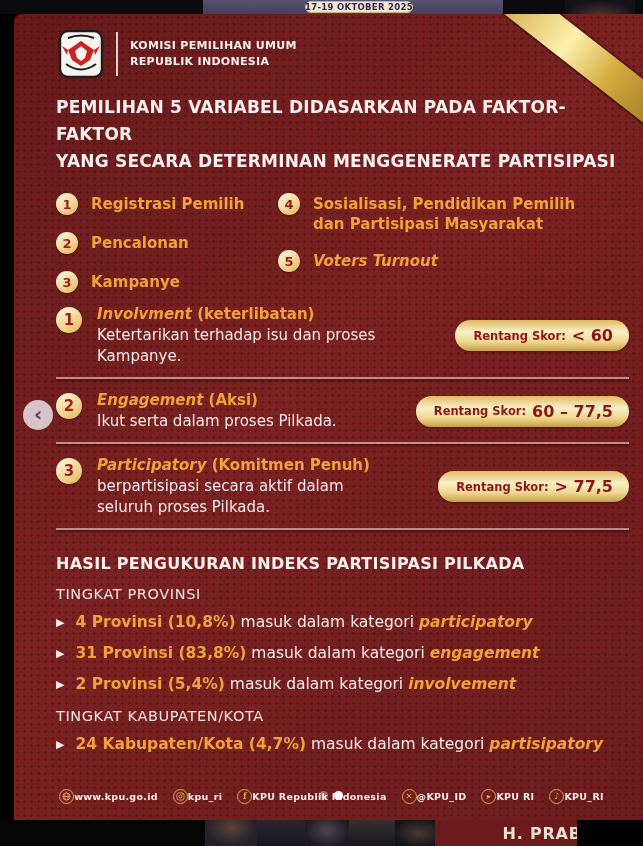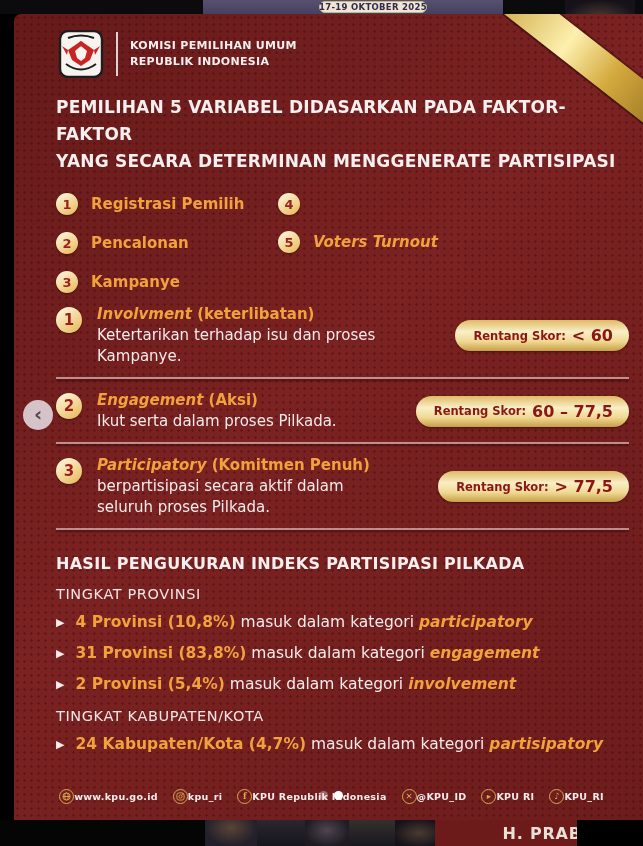--- a/index.html
+++ b/index.html
@@ -7,21 +7,21 @@
   body {
     font-family:"DejaVu Sans","Liberation Sans",sans-serif;
     background:#000; position:relative; overflow:hidden;
   }
 
   
   .top-strip { position:absolute; top:0; left:0; width:643px; height:14px; background:#0b0a0d; overflow:hidden; }
   .top-purple { position:absolute; left:203px; top:0; width:300px; height:14px; background:linear-gradient(180deg,#56516f,#454060); }
   .top-face { position:absolute; left:565px; top:0; width:70px; height:14px; background:radial-gradient(ellipse at 50% 120%, #4a3a33 0%, #171219 70%); }
   .date-badge {
-    position:absolute; left:319px; top:1px; width:108px; height:12px;
+    position:absolute; left:305px; top:1px; width:108px; height:12px;
     background:#efe5d2; border:1px solid #c7b486; border-radius:7px;
     display:flex; align-items:center; justify-content:center;
     font-size:8.5px; font-weight:bold; color:#2d2b4e; letter-spacing:.3px; white-space:nowrap;
   }
 
   
   .card {
     position:absolute; left:14px; top:14px; width:635px; height:806px;
     background:linear-gradient(135deg,#671a1a 0%,#7b2222 45%,#6d1c1c 100%);
     border-top-left-radius:7px; overflow:hidden;
@@ -186,20 +186,21 @@
           <div class="var-label">Pencalonan</div>
         </div>
         <div class="var-item">
           <div class="num-circle">3</div>
           <div class="var-label">Kampanye</div>
         </div>
       </div>
       <div class="vars-col-right">
         <div class="var-item">
           <div class="num-circle">4</div>
+          <div class="var-label">Sosialisasi, Pendidikan Pemilih dan Partisipasi Masyarakat</div>
         </div>
         <div class="var-item">
           <div class="num-circle">5</div>
           <div class="var-label italic">Voters Turnout</div>
         </div>
       </div>
     </div>
 
 
     <div class="scale-row">

